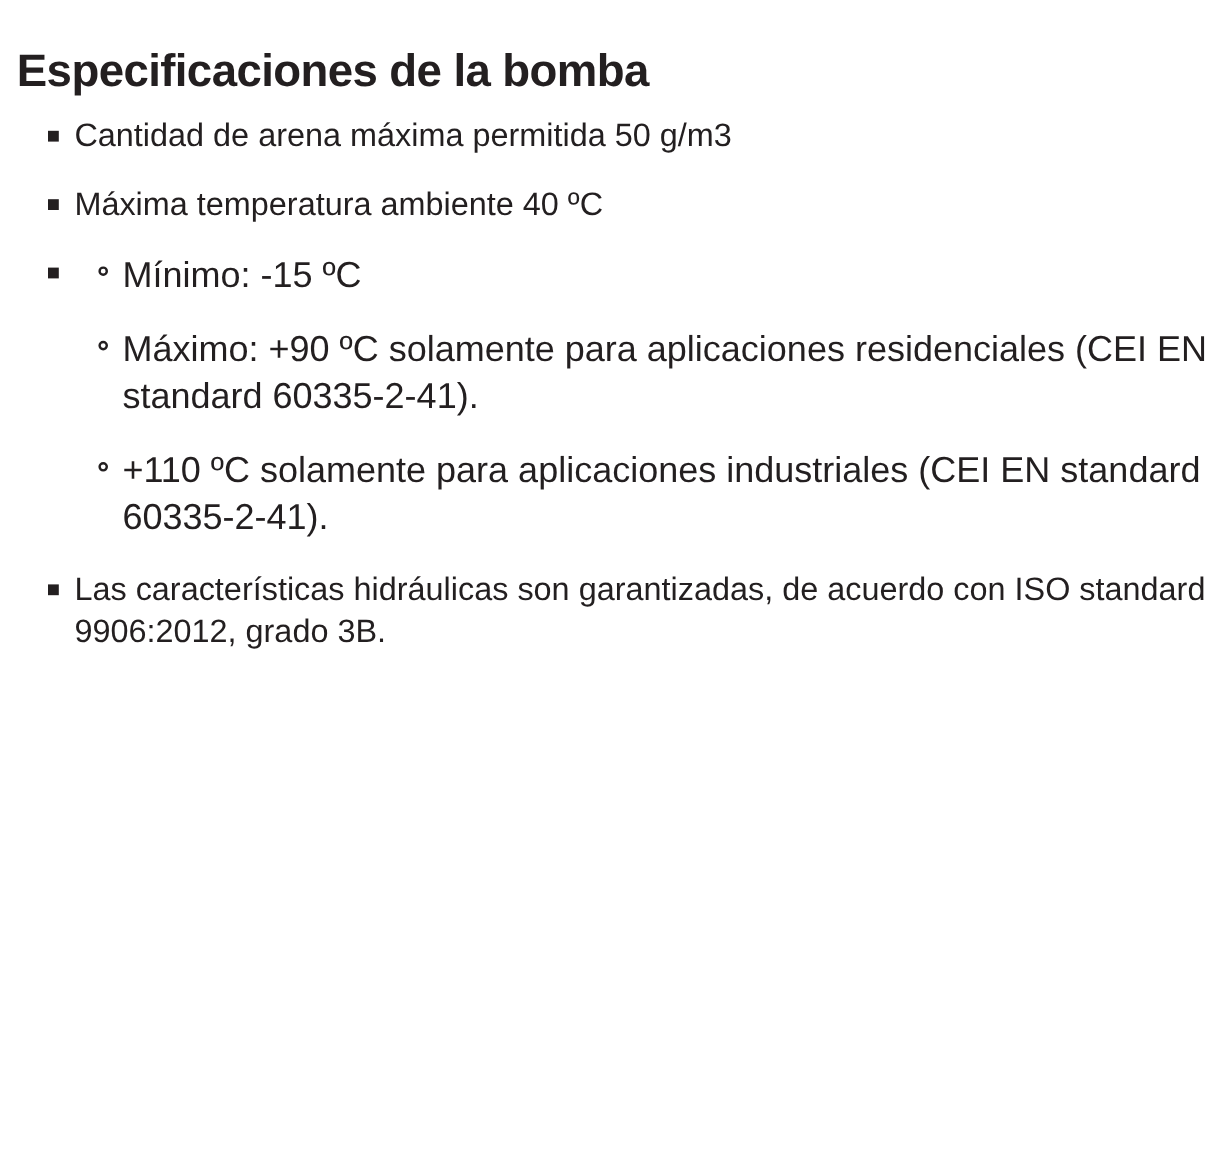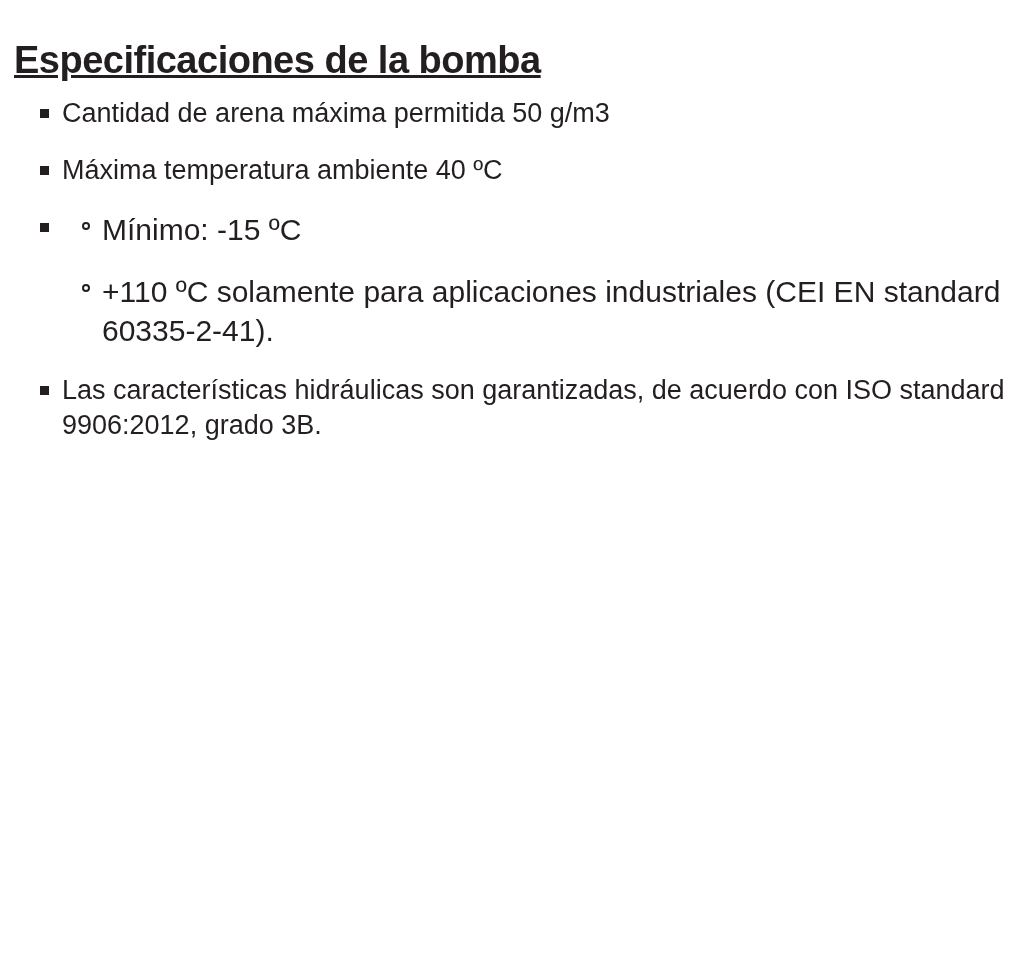--- a/index.html
+++ b/index.html
@@ -20,21 +20,20 @@
     height: 974px;
     padding: 40px 18px 10px 14px;
   }
   .doc-title {
     font-size: 38px;
     font-weight: bold;
     letter-spacing: -0.5px;
     line-height: 1.1;
     margin: 0 0 14px 0;
     color: #231f20;
-    text-decoration: underline;
   }
   ul.level1 {
     list-style: none;
     margin: 0;
     padding: 0;
   }
   ul.level1 > li.bullet1 {
     position: relative;
     padding-left: 48px;
     font-size: 27px;
@@ -110,20 +109,24 @@
     <li class="bullet1">
       <span class="marker"></span>
       <div class="sub-wrap">
         <ul class="level2">
           <li class="bullet2">
             <span class="marker-o"></span>
             <span class="item-text">Mínimo: -15 ºC</span>
           </li>
           <li class="bullet2">
             <span class="marker-o"></span>
+            <span class="item-text">Máximo: +90 ºC solamente para aplicaciones residenciales (CEI EN standard 60335-2-41).</span>
+          </li>
+          <li class="bullet2">
+            <span class="marker-o"></span>
             <span class="item-text">+110 ºC solamente para aplicaciones industriales (CEI EN standard 60335-2-41).</span>
           </li>
         </ul>
       </div>
     </li>
 
     <li class="bullet1">
       <span class="marker"></span>
       <span class="item-text">Las características hidráulicas son garantizadas, de acuerdo con ISO standard 9906:2012, grado 3B.</span>
     </li>

